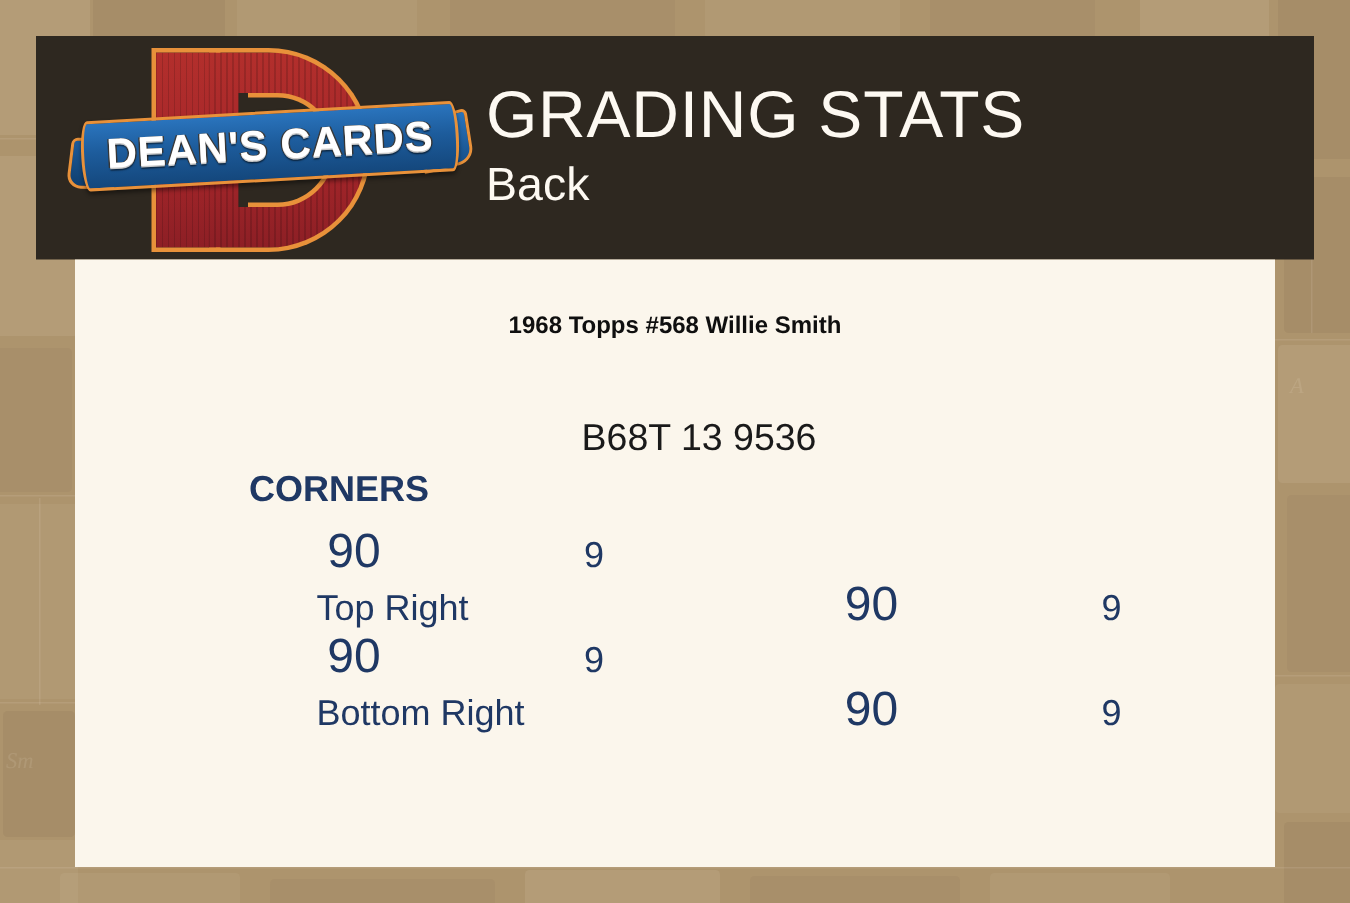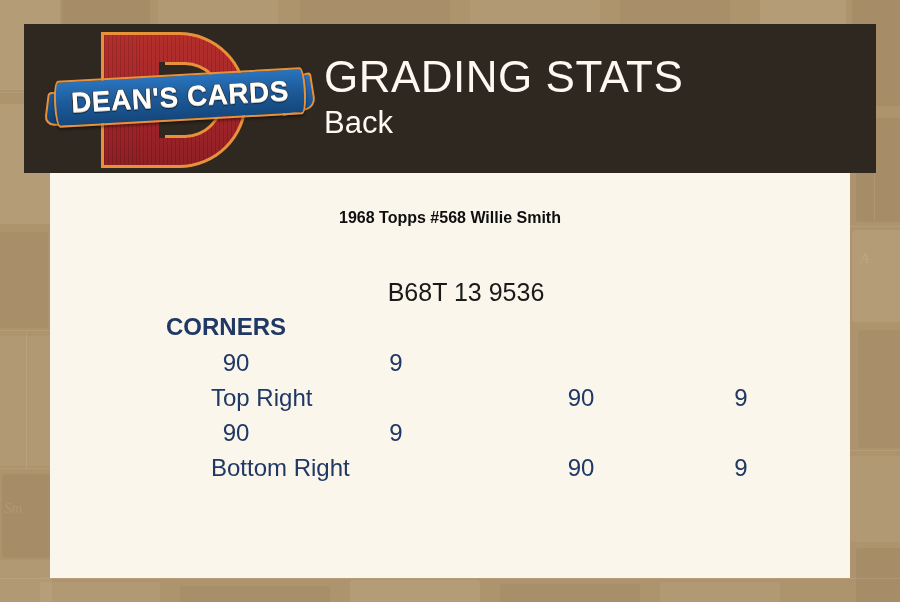--- a/index.html
+++ b/index.html
@@ -279,21 +279,21 @@
   .srow.header-row { height: 36px; }
   .col-label {
     width: 300px;
     color: #1f3864;
     font-size: 24px;
   }
   .col-value {
     width: 140px;
     text-align: center;
     color: #1f3864;
-    font-size: 24px;
+    font-size: 32px;
   }
   .col-max {
     width: 180px;
     text-align: center;
     color: #1f3864;
     font-size: 24px;
   }
   .header-row .col-label,
   .header-row .col-value,
   .header-row .col-max {

